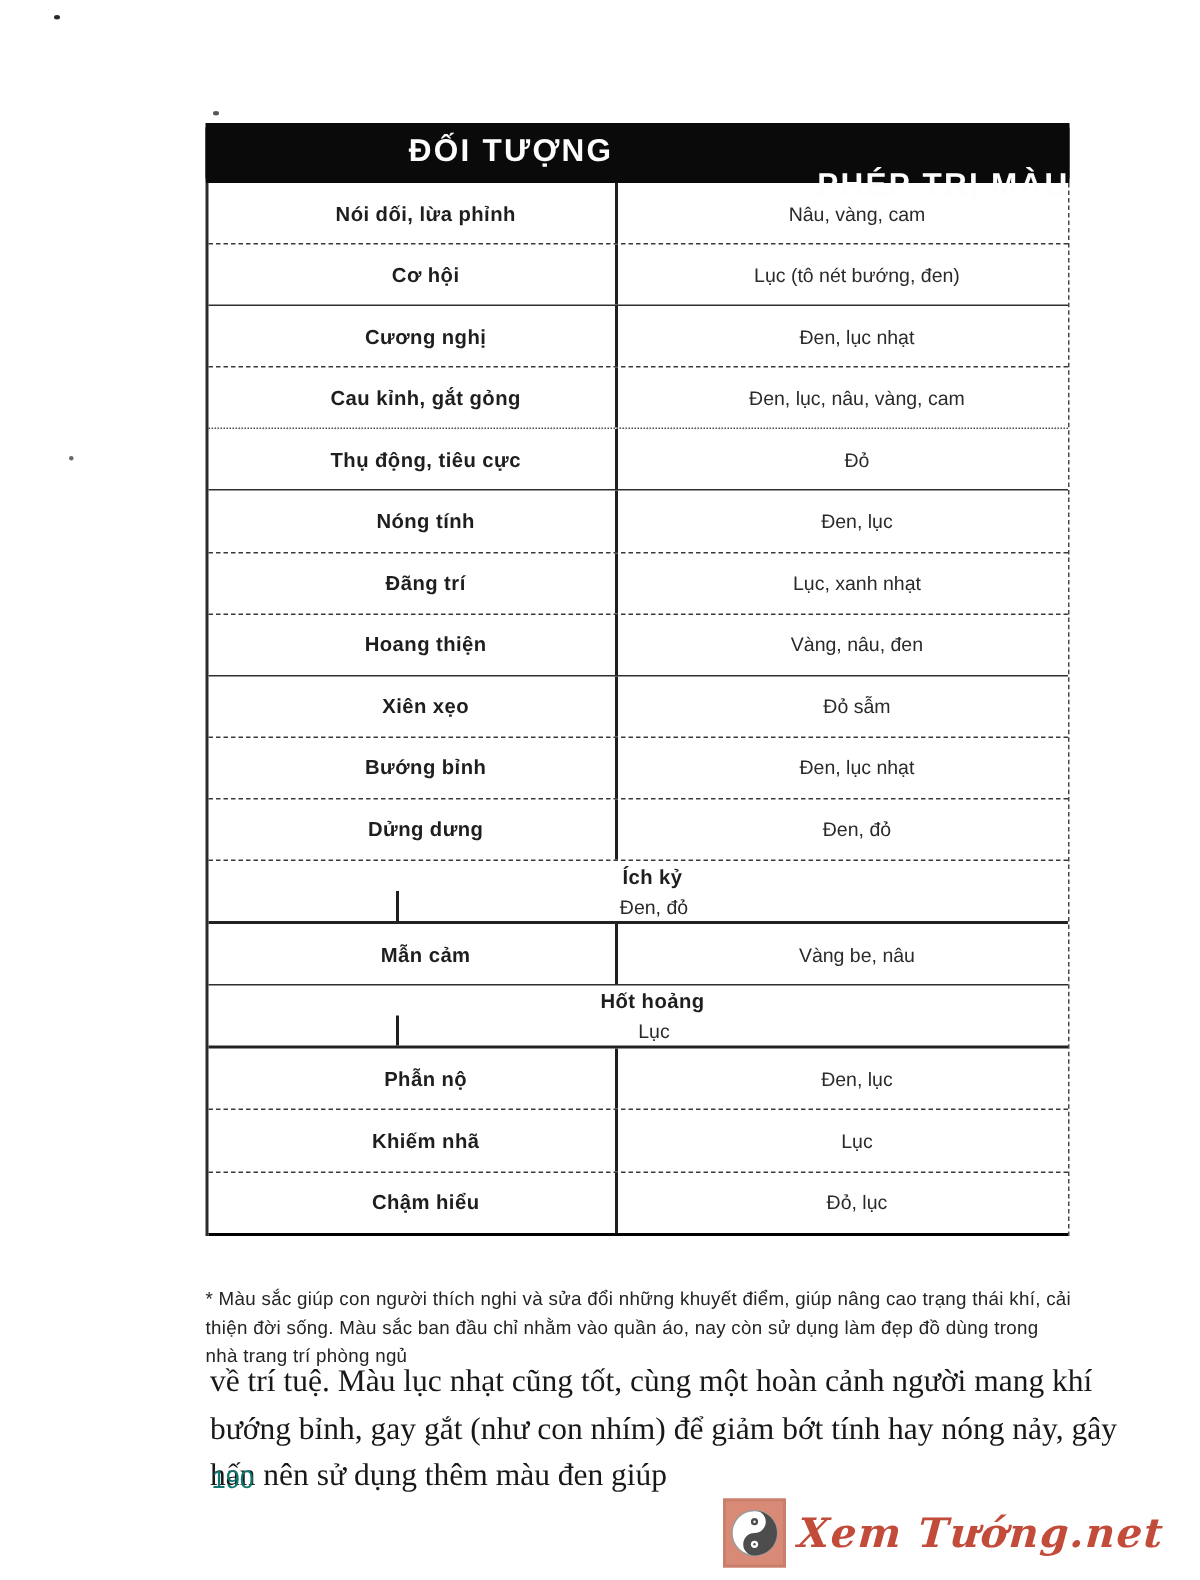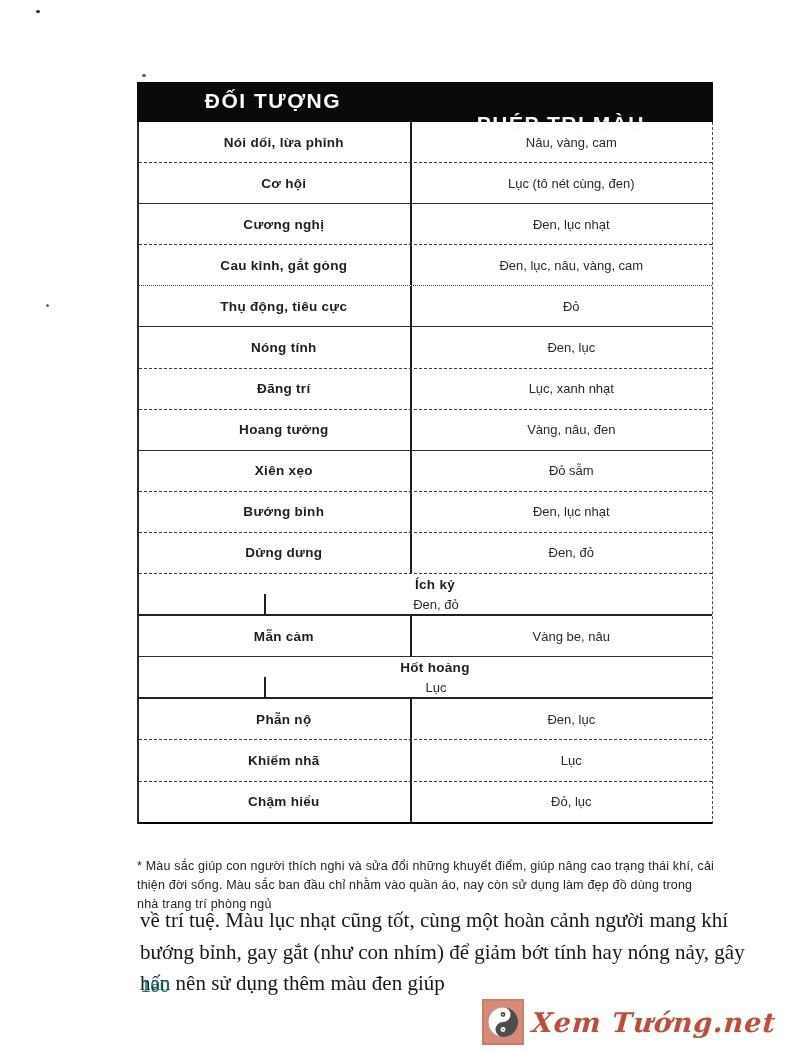--- a/index.html
+++ b/index.html
@@ -18,21 +18,21 @@
   .speck.s2{left:46px;top:304px;width:3px;height:3px;opacity:.7;}
   .speck.s3{left:142px;top:74px;width:4px;height:3px;opacity:.8;}
 
   
   .tbl{position:absolute;left:137px;top:82px;width:576px;}
   .thead{
     display:flex;background:#0a0a0a;color:#fdfdfd;height:37px;
     align-items:center;font-weight:700;font-size:21px;letter-spacing:1.5px;
     box-shadow:0 3px 0 #0a0a0a;
   }
-  .thead .hcell{text-align:center;}
+  .thead .hcell{text-align:right;}
   .thead .hcell.left{width:47.2%;}
   .thead .hcell.right{width:52.8%;margin-top:47px;}
   .tbody{
     border-left:2px solid #2b2b2b;
     border-right:1.5px dashed #4a4a4a;
     margin-top:3px;
   }
   .trow{
     display:flex;height:40.1px;align-items:center;
   }
@@ -94,21 +94,21 @@
       <div class="hcell left">ĐỐI TƯỢNG</div>
       <div class="hcell right">PHÉP TRỊ MÀU</div>
     </div>
     <div class="tbody">
         <div class="trow">
           <div class="cell subject">Nói dối, lừa phỉnh</div>
           <div class="cell treatment">Nâu, vàng, cam</div>
         </div>
         <div class="trow">
           <div class="cell subject">Cơ hội</div>
-          <div class="cell treatment">Lục (tô nét cùng, đen)</div>
+          <div class="cell treatment">Lục (tô nét bướng, đen)</div>
         </div>
         <div class="trow">
           <div class="cell subject">Cương nghị</div>
           <div class="cell treatment">Đen, lục nhạt</div>
         </div>
         <div class="trow">
           <div class="cell subject">Cau kỉnh, gắt gỏng</div>
           <div class="cell treatment">Đen, lục, nâu, vàng, cam</div>
         </div>
         <div class="trow">
@@ -117,21 +117,21 @@
         </div>
         <div class="trow">
           <div class="cell subject">Nóng tính</div>
           <div class="cell treatment">Đen, lục</div>
         </div>
         <div class="trow">
           <div class="cell subject">Đãng trí</div>
           <div class="cell treatment">Lục, xanh nhạt</div>
         </div>
         <div class="trow">
-          <div class="cell subject">Hoang tưởng</div>
+          <div class="cell subject">Hoang thiện</div>
           <div class="cell treatment">Vàng, nâu, đen</div>
         </div>
         <div class="trow">
           <div class="cell subject">Xiên xẹo</div>
           <div class="cell treatment">Đỏ sẫm</div>
         </div>
         <div class="trow">
           <div class="cell subject">Bướng bỉnh</div>
           <div class="cell treatment">Đen, lục nhạt</div>
         </div>

